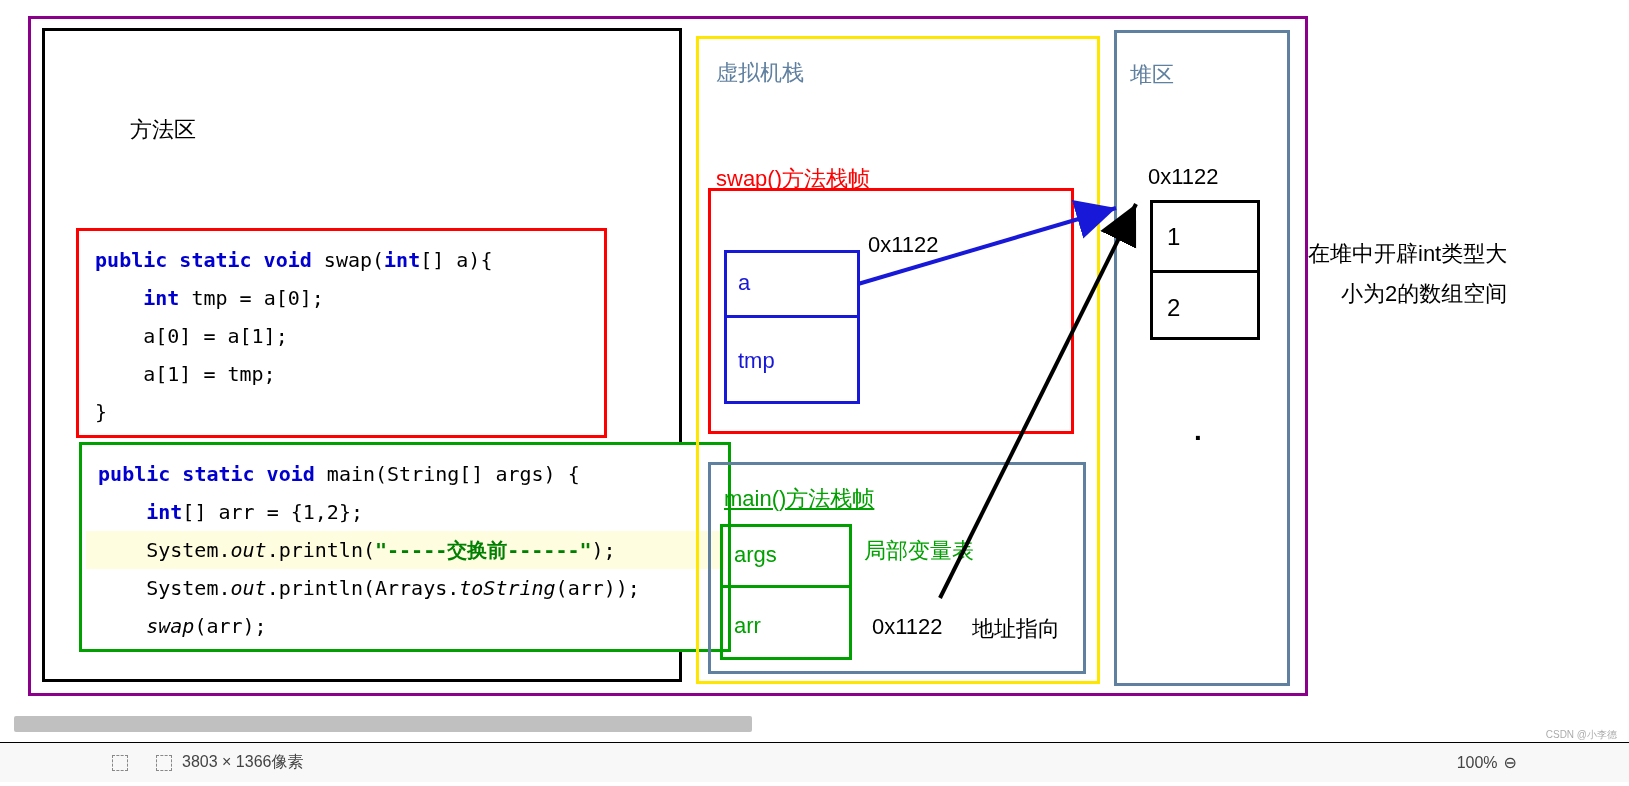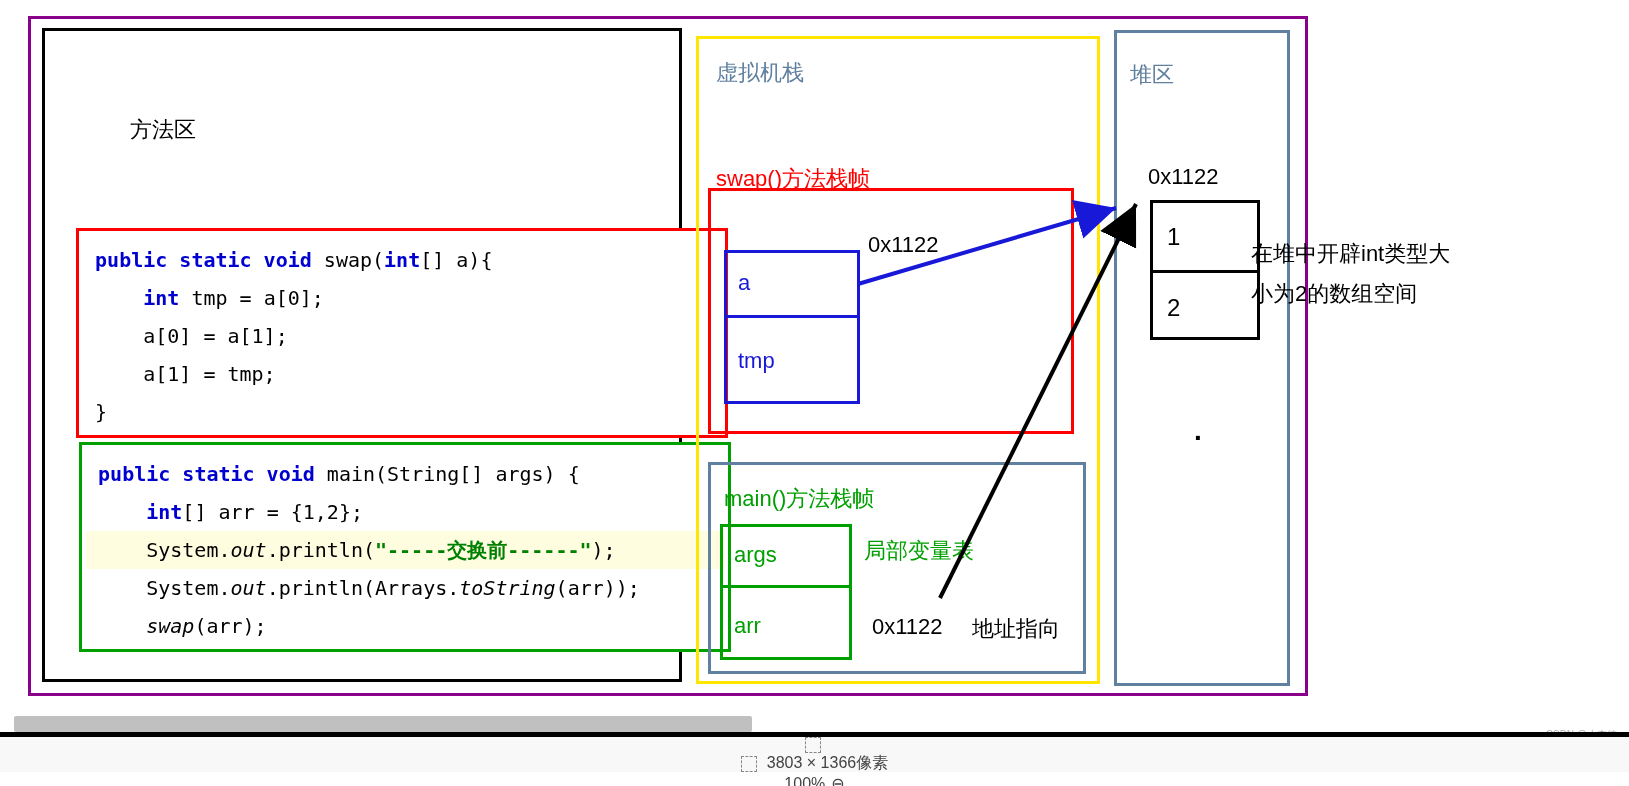--- a/index.html
+++ b/index.html
@@ -2,61 +2,61 @@
 <html><head>
   <meta charset="utf-8">
   <style>
     * { box-sizing: border-box; margin: 0; padding: 0; }
     body { font-family: "Microsoft YaHei", sans-serif; background: #fff; position: relative; width: 1629px; height: 786px; }
     .outer-border { position: absolute; left: 28px; top: 16px; width: 1280px; height: 680px; border: 3px solid #8B008B; }
     
     .method-area-box { position: absolute; left: 42px; top: 28px; width: 640px; height: 654px; border: 3px solid #000; }
     .method-area-title { position: absolute; left: 130px; top: 115px; font-size: 22px; color: #000; }
     
-    .swap-code-box { position: absolute; left: 76px; top: 228px; width: 652px; height: 210px; border: 3px solid #ff0000; background: #fff; }
+    .swap-code-box { position: absolute; left: 76px; top: 228px; width: 531px; height: 210px; border: 3px solid #ff0000; background: #fff; }
     .main-code-box { position: absolute; left: 79px; top: 442px; width: 652px; height: 210px; border: 3px solid #00a000; background: #fff; }
     
     pre.code { font-family: "Consolas", monospace; font-size: 20px; line-height: 1.9; padding: 10px 4px; white-space: pre; }
     .kw { color: #0000d0; font-weight: bold; }
     .it { font-style: italic; }
     .str { color: #008000; font-weight: bold; }
     .hl { background: #fffde0; display: inline-block; width: 100%; }
     
     .stack-box { position: absolute; left: 696px; top: 36px; width: 404px; height: 648px; border: 3px solid #ffe600; }
     .stack-title { position: absolute; left: 716px; top: 58px; font-size: 22px; color: #6080a0; }
     
     .swap-frame-title { position: absolute; left: 716px; top: 164px; font-size: 22px; color: #ff0000; }
     .swap-frame-box { position: absolute; left: 708px; top: 188px; width: 366px; height: 246px; border: 3px solid #ff0000; }
     .swap-vars-box { position: absolute; left: 724px; top: 250px; width: 136px; height: 154px; border: 3px solid #1818d8; }
     .swap-var-a { position: absolute; left: 724px; top: 250px; width: 136px; height: 68px; border-bottom: 3px solid #1818d8; display: flex; align-items: center; padding-left: 14px; font-size: 22px; color: #1818d8; }
     .swap-var-tmp { position: absolute; left: 724px; top: 318px; width: 136px; height: 86px; display: flex; align-items: center; padding-left: 14px; font-size: 22px; color: #1818d8; }
     .swap-addr { position: absolute; left: 868px; top: 232px; font-size: 22px; color: #000; }
     
     .main-frame-box { position: absolute; left: 708px; top: 462px; width: 378px; height: 212px; border: 3px solid #6080a0; }
-    .main-frame-title { position: absolute; left: 724px; top: 484px; font-size: 22px; color: #00a000; }
+    .main-frame-title { position: absolute; left: 724px; top: 484px; font-size: 22px; color: #00a000; text-decoration: underline; }
     .main-vars-box { position: absolute; left: 720px; top: 524px; width: 132px; height: 136px; border: 3px solid #00a000; }
     .main-var-args { position: absolute; left: 720px; top: 524px; width: 132px; height: 64px; border-bottom: 3px solid #00a000; display: flex; align-items: center; padding-left: 14px; font-size: 22px; color: #00a000; }
     .main-var-arr { position: absolute; left: 720px; top: 592px; width: 108px; height: 68px; display: flex; align-items: center; padding-left: 14px; font-size: 22px; color: #00a000; }
     .main-addr { position: absolute; left: 872px; top: 614px; font-size: 22px; color: #000; }
     .local-var-label { position: absolute; left: 864px; top: 536px; font-size: 22px; color: #00a000; }
     .addr-pointer-label { position: absolute; left: 932px; top: 614px; font-size: 22px; color: #000; margin-left: 40px;}
     
     .heap-box { position: absolute; left: 1114px; top: 30px; width: 176px; height: 656px; border: 3px solid #6080a0; }
     .heap-title { position: absolute; left: 1130px; top: 60px; font-size: 22px; color: #6080a0; }
     .heap-addr { position: absolute; left: 1148px; top: 164px; font-size: 22px; color: #000; }
     .heap-array { position: absolute; left: 1150px; top: 200px; width: 110px; height: 140px; border: 3px solid #000; }
     .heap-cell-1 { width: 100%; height: 70px; border-bottom: 3px solid #000; display: flex; align-items: center; padding-left: 14px; font-size: 24px; }
     .heap-cell-2 { width: 100%; height: 70px; display: flex; align-items: center; padding-left: 14px; font-size: 24px; }
     .heap-dot { position: absolute; left: 1194px; top: 422px; font-size: 28px; font-weight: bold; }
     
-    .annotation { position: absolute; left: 1251px; top: 234px; font-size: 22px; color: #000; line-height: 1.8; }
+    .annotation { position: absolute; left: 1308px; top: 234px; font-size: 22px; color: #000; line-height: 1.8; text-align: right; }
     
     .arrow-svg { position: absolute; left: 0; top: 0; width: 1629px; height: 786px; pointer-events: none; }
     
-    .statusbar { position: absolute; left: 0; bottom: 14px; width: 100%; height: 40px; border-top: 5px solid #000000; background: #f8f8f8; display: flex; align-items: center; padding: 0 100px; color: #444; font-size: 16px; flex-direction: column; }
+    .statusbar { position: absolute; left: 0; bottom: 4px; width: 100%; height: 40px; border-top: 1px solid #000000; background: #f8f8f8; display: flex; align-items: center; padding: 0 100px; color: #444; font-size: 16px; }
     .statusbar-icon { width: 16px; height: 16px; border: 1px dashed #888; margin-right: 4px; }
     .statusbar-spacer { flex: 1; }
     .statusbar-item { margin: 0 12px; display: flex; align-items: center; gap: 6px;}
 
     .watermark { position: absolute; right: 12px; bottom: 44px; font-size: 10px; color: rgba(0,0,0,0.35); }
     
     .scrollbar-thumb { position: absolute; left: 14px; top: 716px; width: 738px; height: 16px; background: #c0c0c0; border-radius: 2px; }
   </style>
 </head>
 <body>

